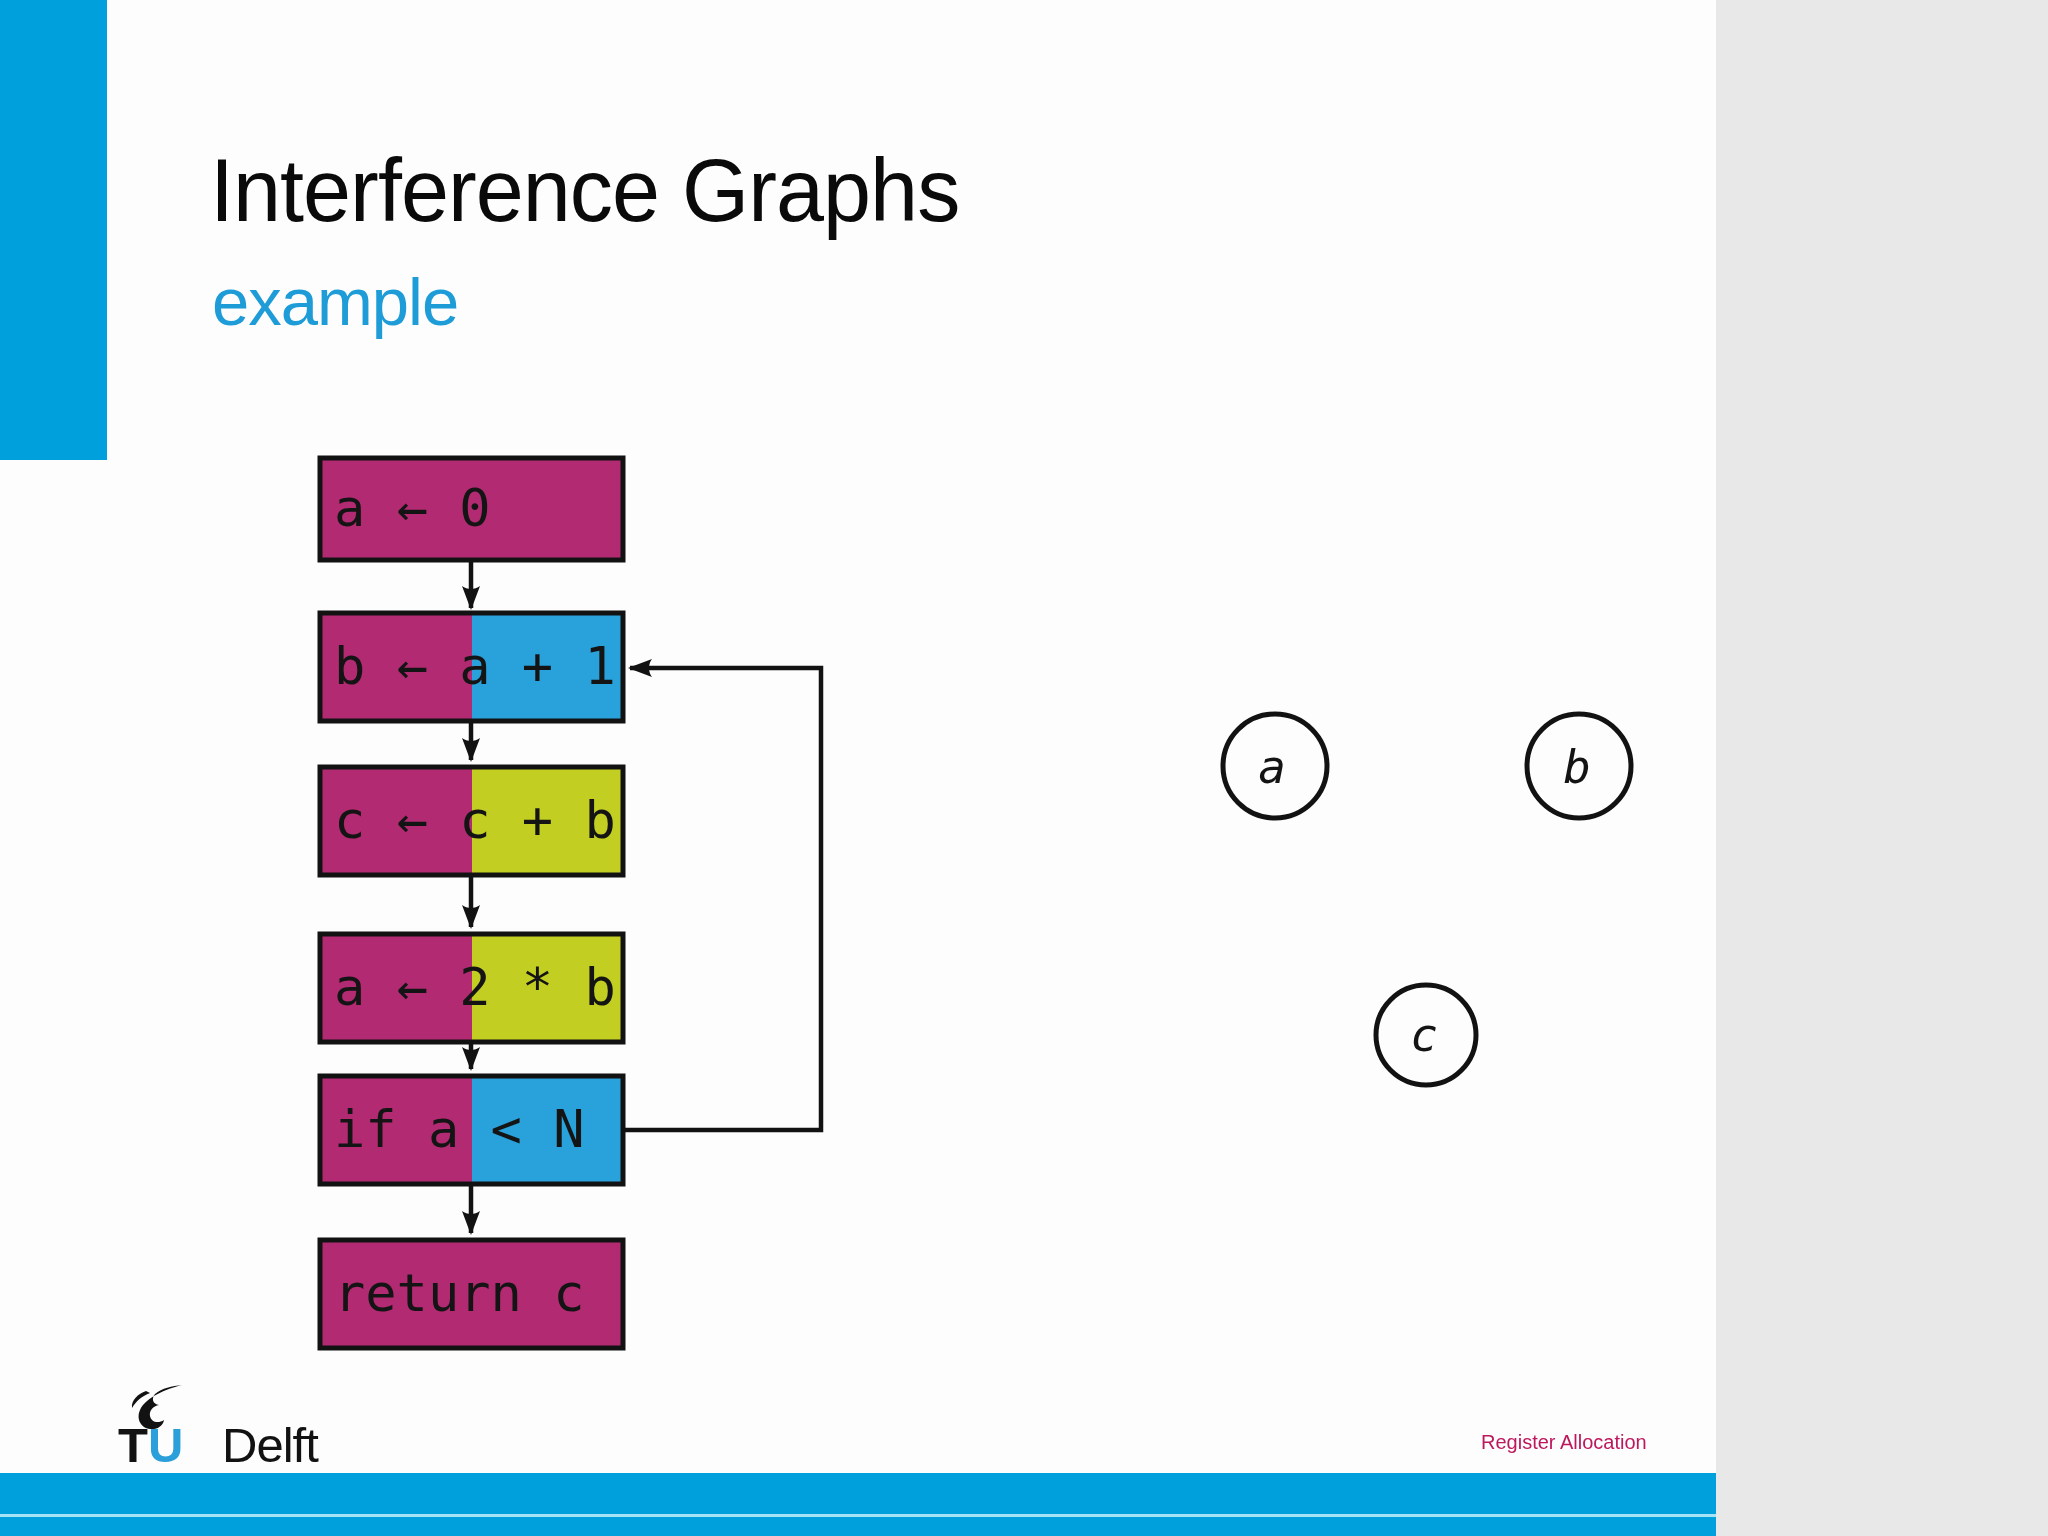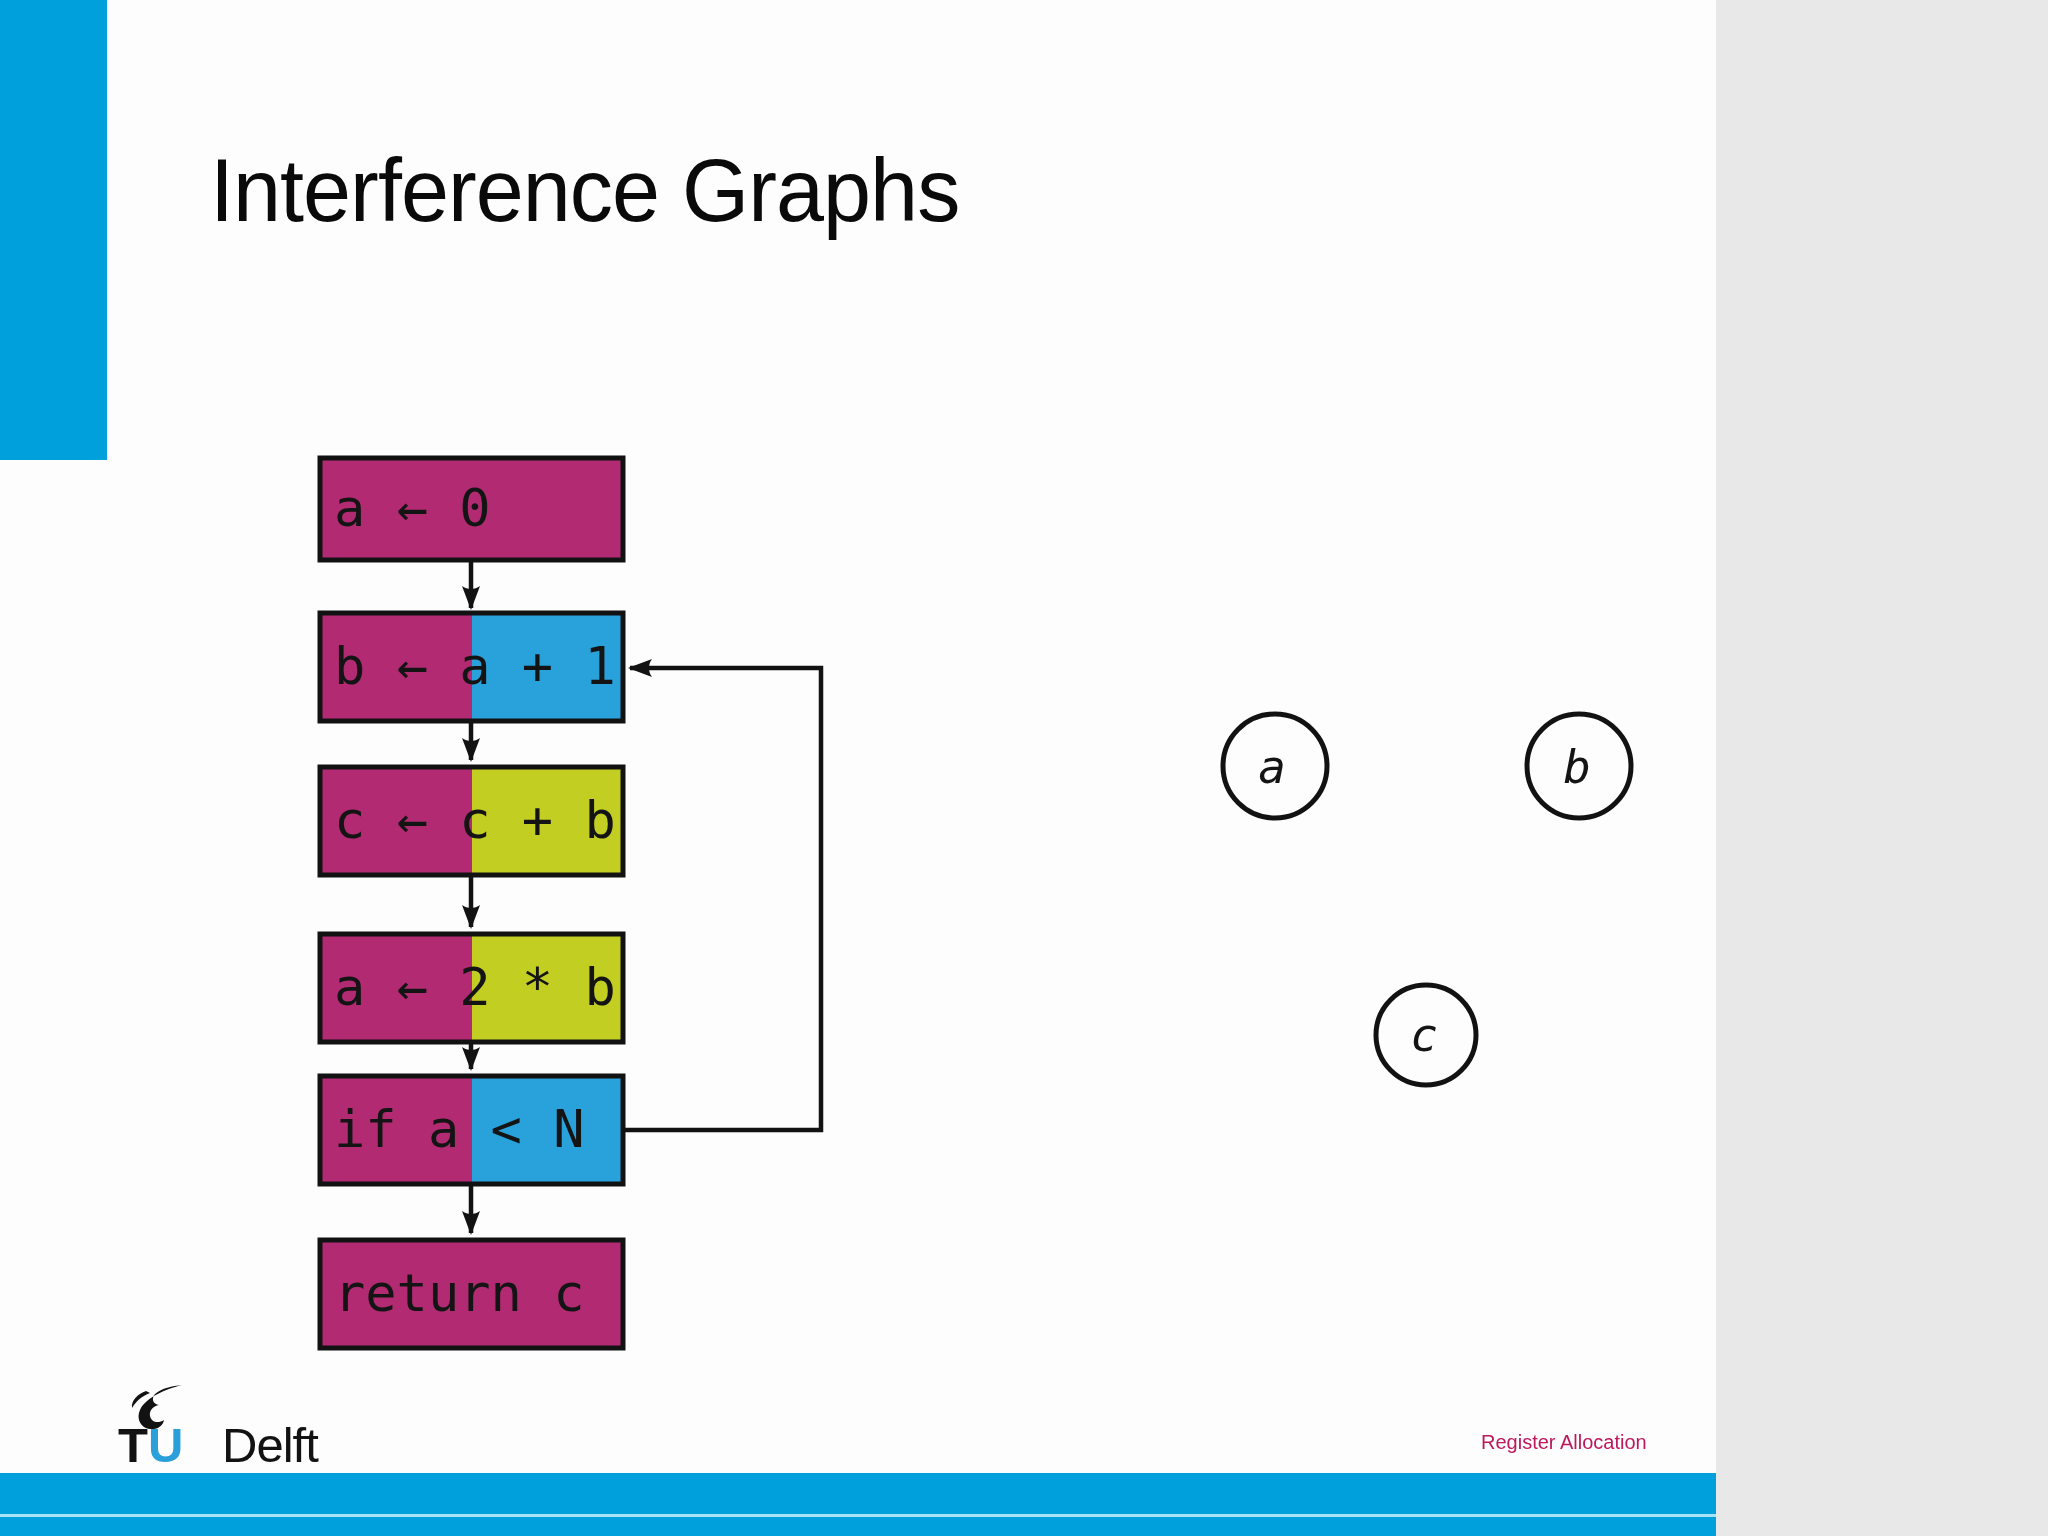--- a/index.html
+++ b/index.html
@@ -44,20 +44,21 @@
 </style>
 </head>
 <body>
 
 <div class="slide">
 
   <div class="left-bar" style="background: rgb(0, 160, 220);"></div>
 
   <h1 class="title">Interference Graphs</h1>
 
+  <h2 class="subtitle" style="color: rgb(30, 156, 216);">example</h2>
 
   <svg class="diagram" viewBox="0 0 2048 1536" xmlns="http://www.w3.org/2000/svg">
     <defs>
       <marker id="arrow" viewBox="0 0 24 20" refX="22" refY="10" markerWidth="24" markerHeight="20" markerUnits="userSpaceOnUse" orient="auto">
         <path d="M0,1 L24,10 L0,19 C4,14 4,6 0,1 Z" fill="#121212"></path>
       </marker>
     </defs>
 
     <g>
       <line class="edge" x1="471" y1="560" x2="471" y2="608" marker-end="url(#arrow)"></line>

